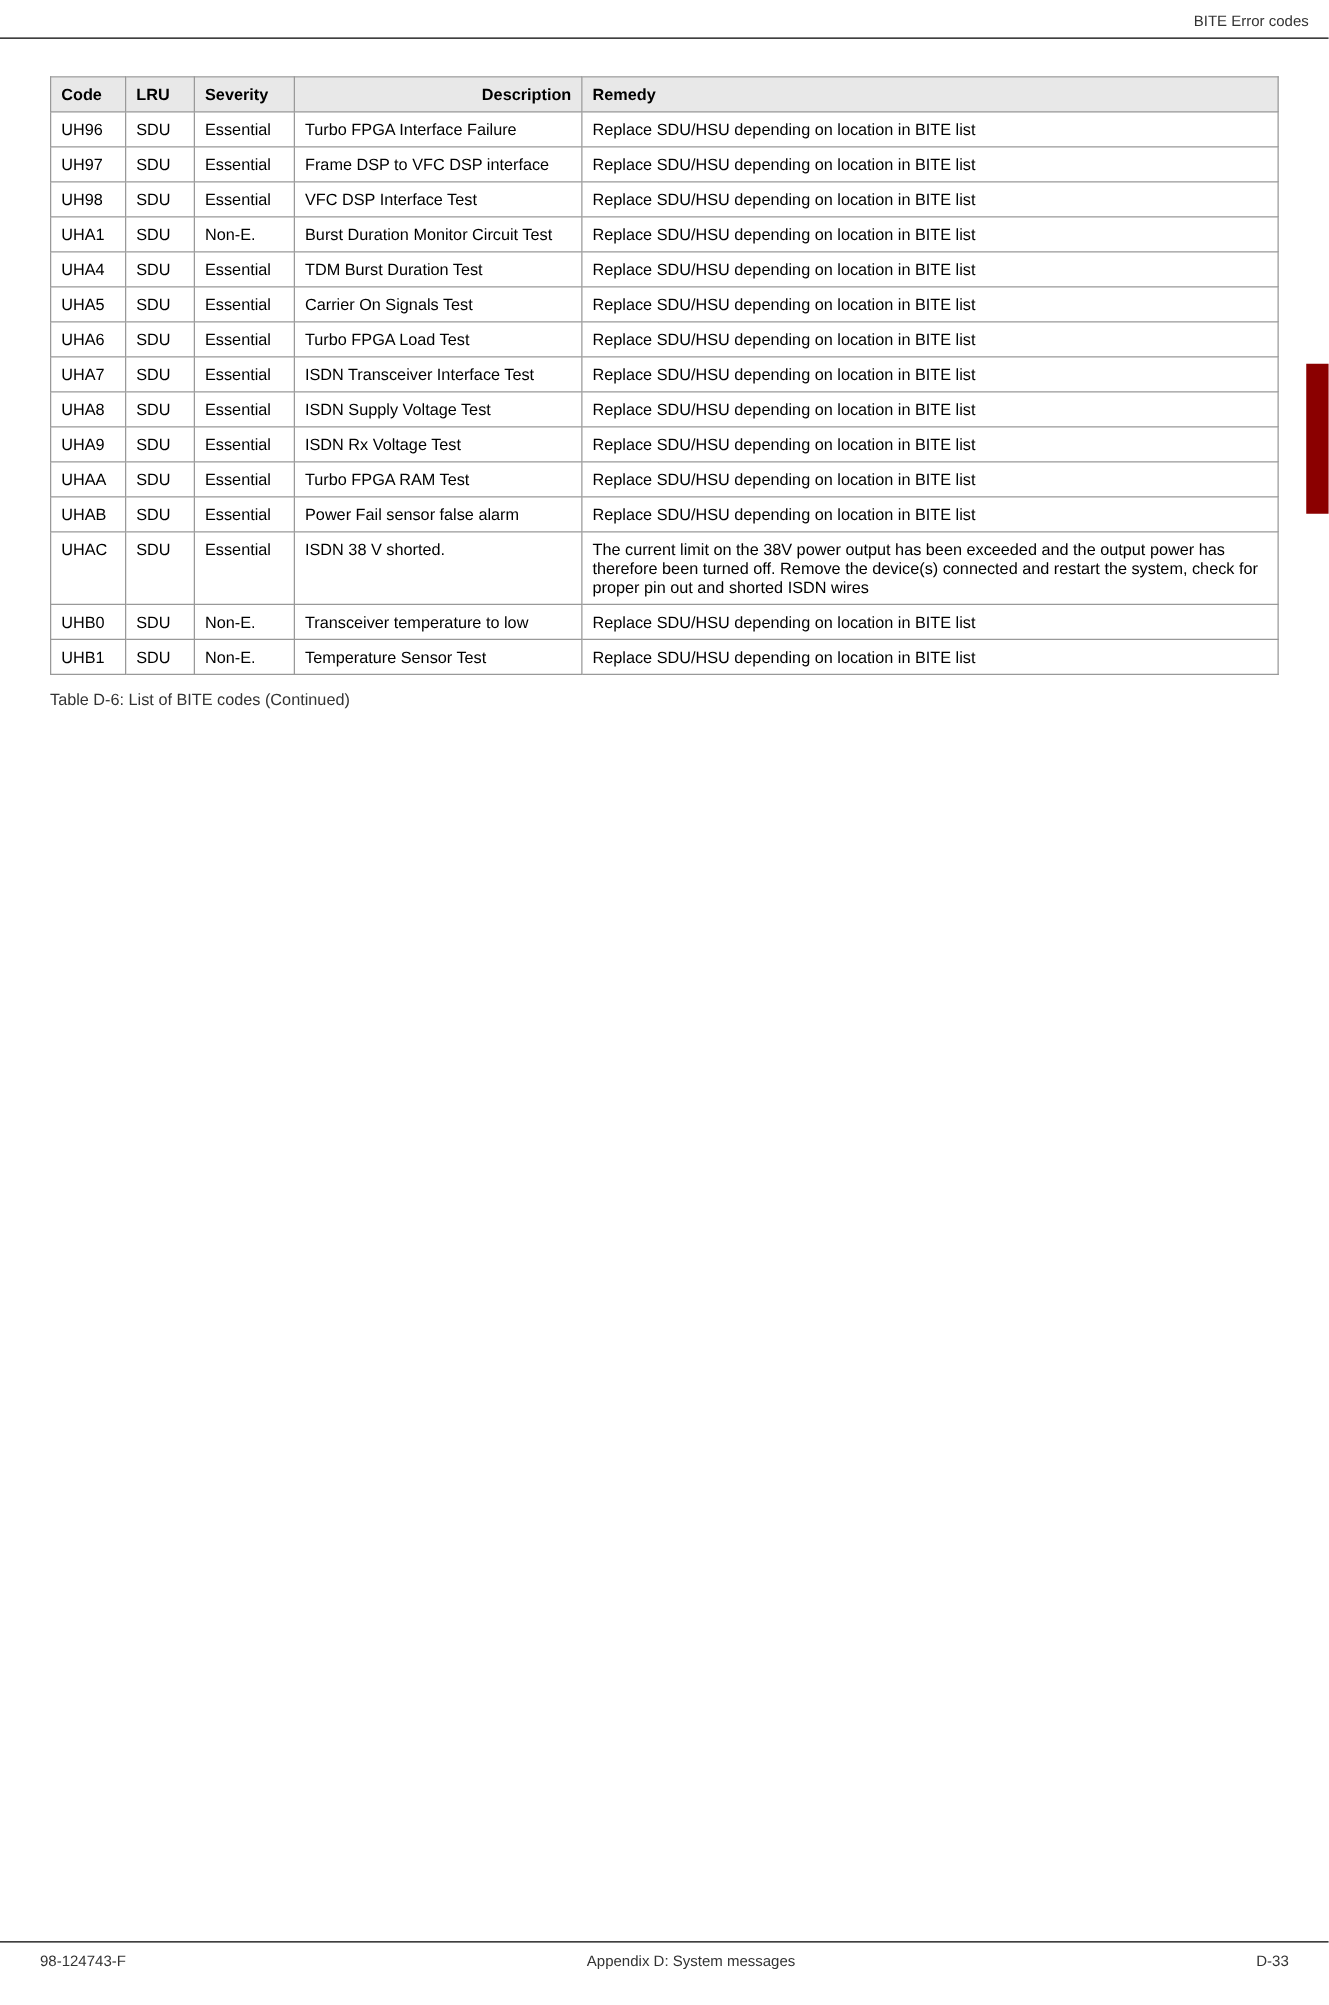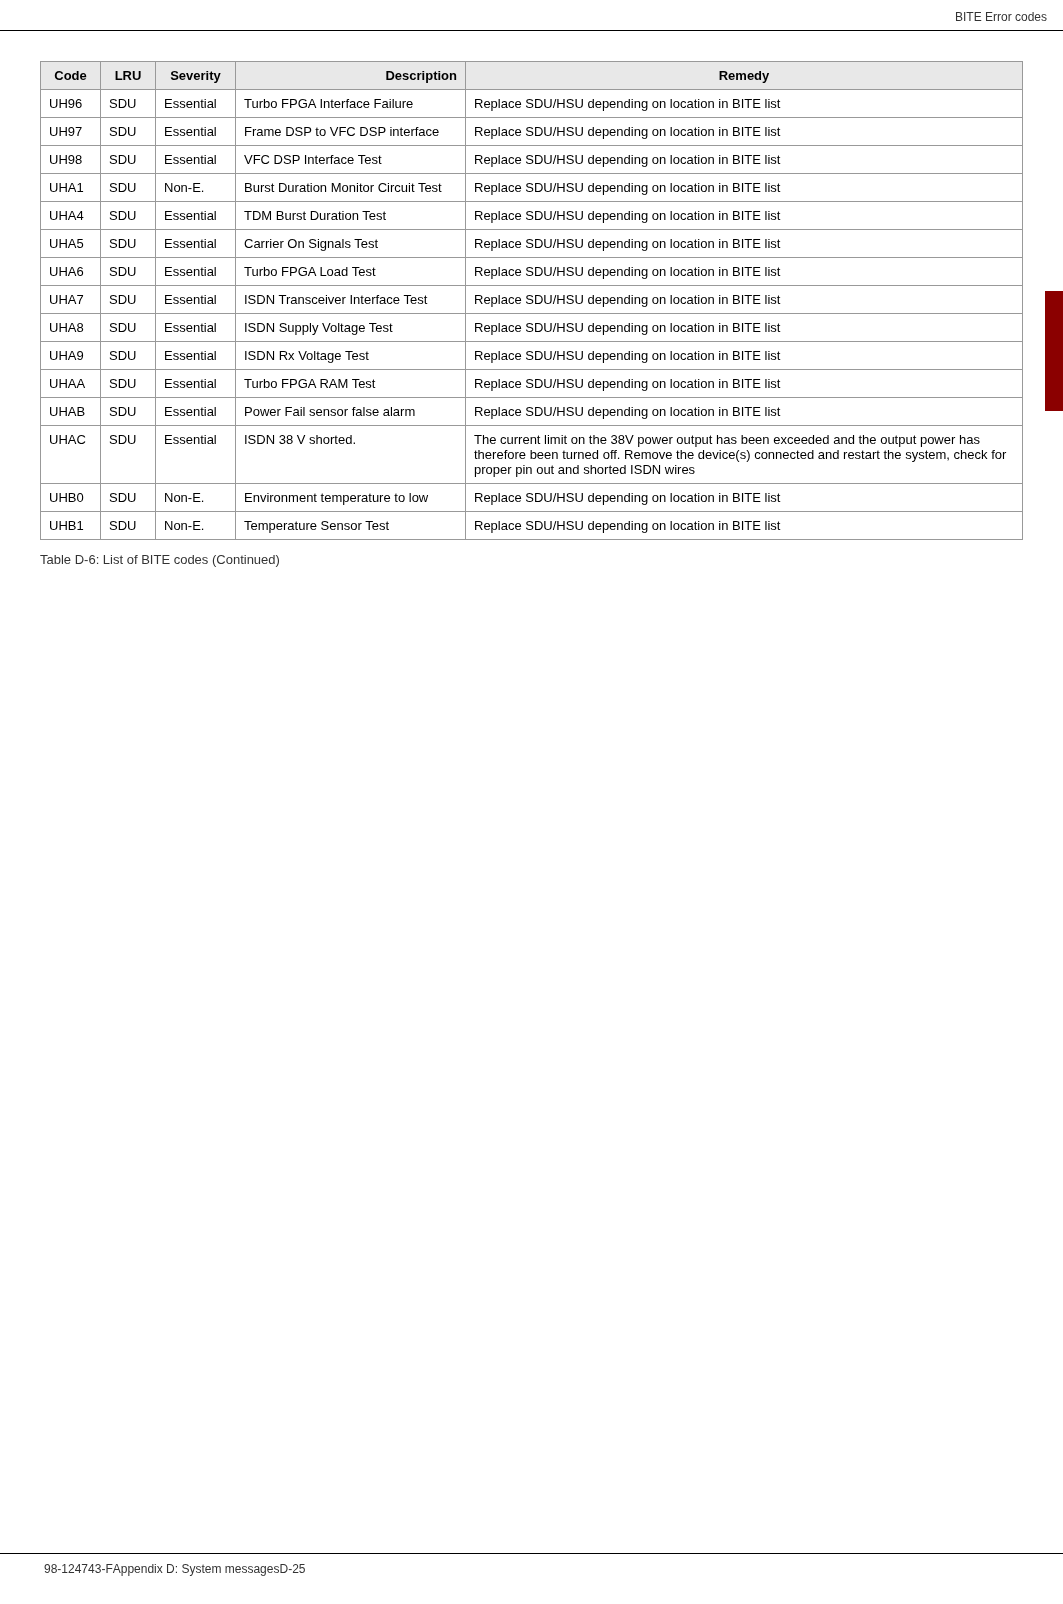--- a/index.html
+++ b/index.html
@@ -45,21 +45,21 @@
     th, td {
       border: 1px solid #999;
       padding: 6px 8px;
       vertical-align: top;
       font-size: 13px;
     }
 
     thead th {
       background: #e8e8e8;
       font-weight: bold;
-      text-align: center;
+      text-align: left;
       font-size: 13px;
     }
 
     thead th.desc-col {
       text-align: right;
     }
 
     tbody tr td {
       vertical-align: top;
     }
@@ -84,22 +84,23 @@
       font-size: 13px;
       color: #333;
     }
 
     .page-footer {
       position: absolute;
       bottom: 20px;
       left: 0;
       right: 0;
       border-top: 1px solid #000;
-      padding: 8px 44px;
+      padding: 8px 32px;
       display: flex;
+      justify-content: space-between;
       font-size: 12px;
       color: #333;
     }
   </style>
 </head>
 <body>
 
 <div class="page-header">
   <span>BITE Error codes</span>
 </div>
@@ -206,33 +207,33 @@
           <td>UHAC</td>
           <td>SDU</td>
           <td>Essential</td>
           <td>ISDN 38 V shorted.</td>
           <td>The current limit on the 38V power output has been exceeded and the output power has therefore been turned off. Remove the device(s) connected and restart the system, check for proper pin out and shorted ISDN wires</td>
         </tr>
         <tr>
           <td>UHB0</td>
           <td>SDU</td>
           <td>Non-E.</td>
-          <td>Environment temperature to low</td>
+          <td>Transceiver temperature to low</td>
           <td>Replace SDU/HSU depending on location in BITE list</td>
         </tr>
         <tr>
           <td>UHB1</td>
           <td>SDU</td>
           <td>Non-E.</td>
           <td>Temperature Sensor Test</td>
           <td>Replace SDU/HSU depending on location in BITE list</td>
         </tr>
       </tbody>
   </table>
 
   <div class="table-caption">Table D-6: List of BITE codes (Continued)</div>
 </div>
 
 <div class="page-footer">
   <span>98-124743-F</span>
   <span>Appendix D:  System messages</span>
-  <span>D-25</span>
+  <span>D-33</span>
 </div>
 
 </body></html>

